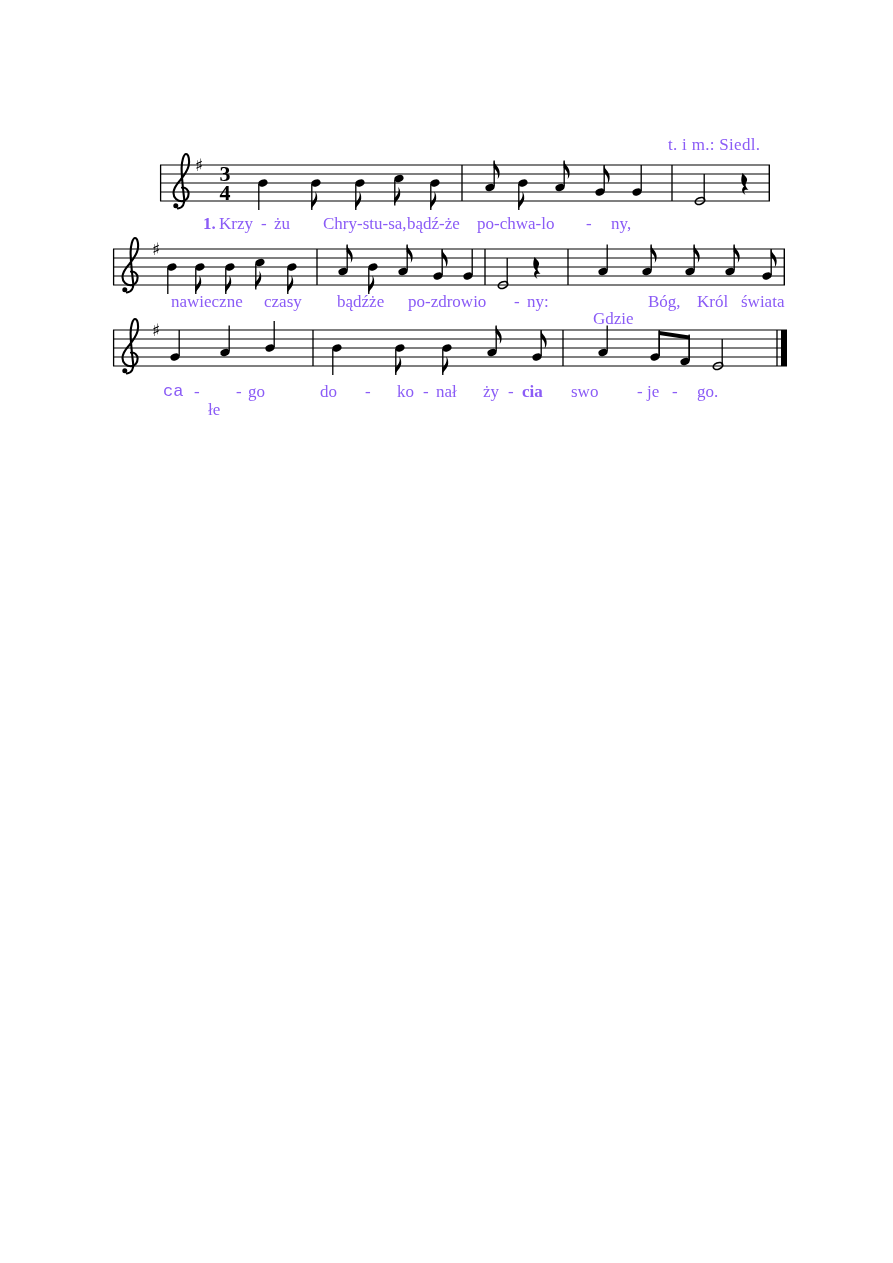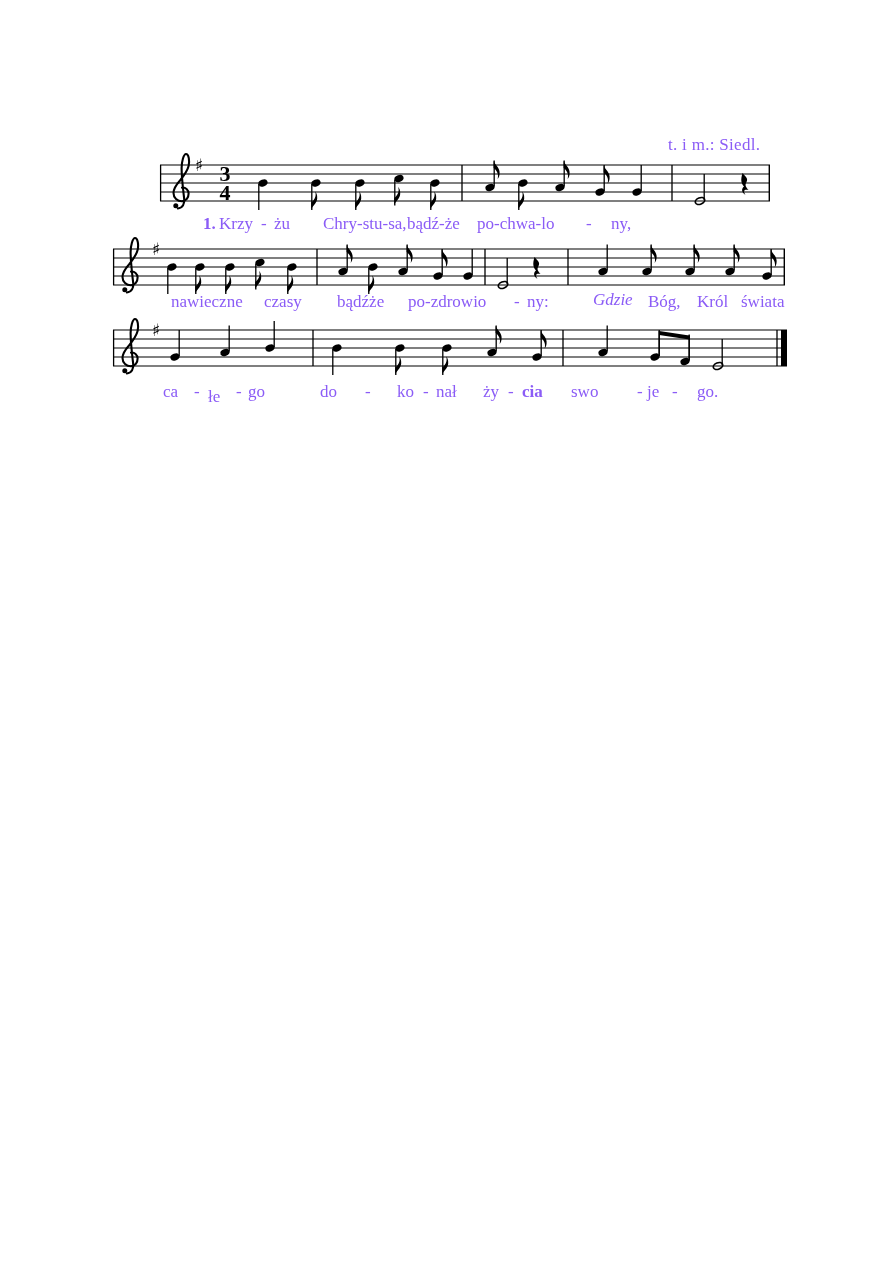--- a/index.html
+++ b/index.html
@@ -276,27 +276,27 @@
       <span class="lyric-token" style="left: 477px; top: 215px; text-align: right;">po-chwa-lo</span>
       <span class="lyric-token" style="left: 586px; top: 215px;">-</span>
       <span class="lyric-token" style="left: 611px; top: 215px; font-family: Liberation Serif, serif;">ny,</span>
       <span class="lyric-token" style="left: 163px; top: 293px; margin-left: 8px;">na</span>
       <span class="lyric-token" style="left: 187px; top: 293px;">wieczne</span>
       <span class="lyric-token" style="left: 264px; top: 293px;">czasy</span>
       <span class="lyric-token" style="left: 337px; top: 293px;">bądźże</span>
       <span class="lyric-token" style="left: 408px; top: 293px;">po-zdrowio</span>
       <span class="lyric-token" style="left: 514px; top: 293px;">-</span>
       <span class="lyric-token" style="left: 527px; top: 293px;">ny:</span>
-      <span class="lyric-token" style="left: 593px; top: 291px; font-style: italic;">Gdzie</span>
+      <span class="lyric-token" style="left: 593px; top: 310px;">Gdzie</span>
       <span class="lyric-token" style="left: 648px; top: 293px;">Bóg,</span>
       <span class="lyric-token" style="left: 697px; top: 293px;">Król</span>
       <span class="lyric-token" style="left: 741px; top: 293px;">świata</span>
-      <span class="lyric-token" style="left: 163px; top: 383px;">ca</span>
+      <span class="lyric-token" style="left: 163px; top: 383px; font-family: Liberation Mono, monospace;">ca</span>
       <span class="lyric-token" style="left: 194px; top: 383px;">-</span>
-      <span class="lyric-token" style="left: 208px; top: 388px;">łe</span>
+      <span class="lyric-token" style="left: 208px; top: 401px;">łe</span>
       <span class="lyric-token" style="left: 236px; top: 383px;">-</span>
       <span class="lyric-token" style="left: 248px; top: 383px; font-family: Liberation Serif, serif;">go</span>
       <span class="lyric-token" style="left: 320px; top: 383px;">do</span>
       <span class="lyric-token" style="left: 365px; top: 383px;">-</span>
       <span class="lyric-token" style="left: 397px; top: 383px;">ko</span>
       <span class="lyric-token" style="left: 423px; top: 383px;">-</span>
       <span class="lyric-token" style="left: 436px; top: 383px;">nał</span>
       <span class="lyric-token" style="left: 483px; top: 383px;">ży</span>
       <span class="lyric-token" style="left: 508px; top: 383px;">-</span>
       <span class="lyric-token" style="left: 522px; top: 383px; font-weight: bold;">cia</span>

